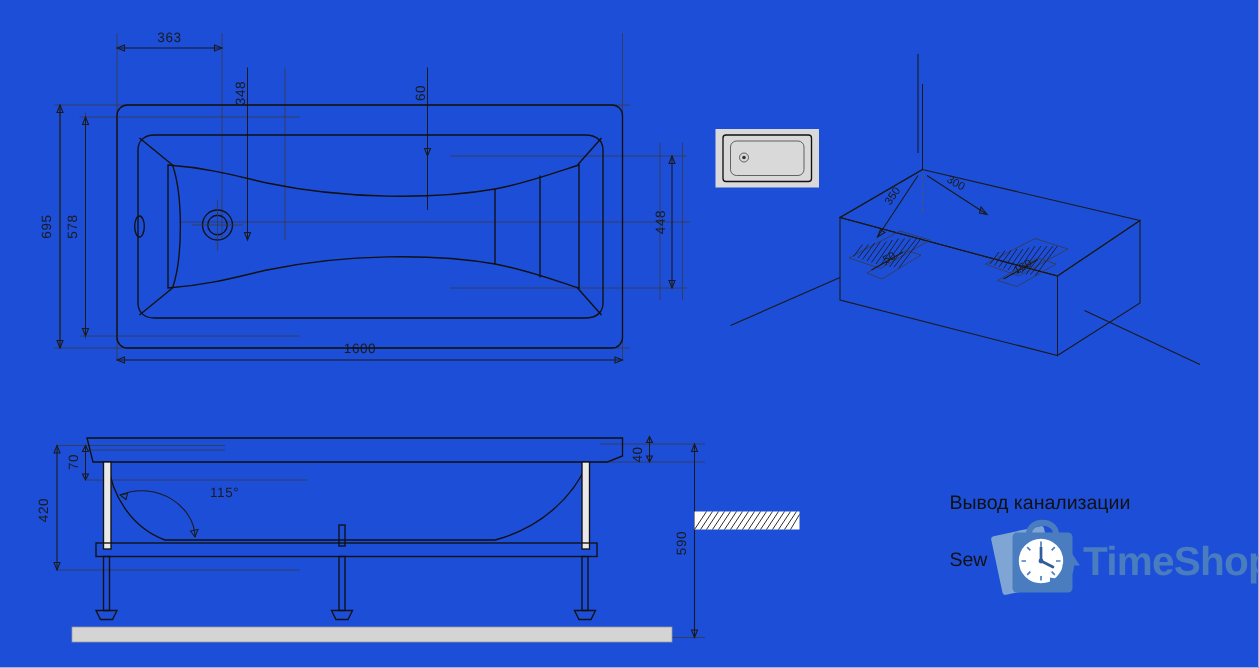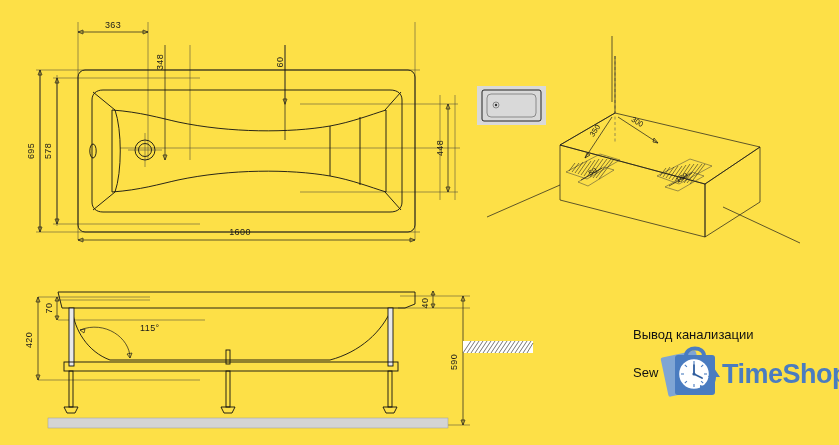--- a/index.html
+++ b/index.html
@@ -7,21 +7,21 @@
     padding: 0;
     background: #ffffff;
   }
   body {
     font-family: "Liberation Sans", sans-serif;
   }
   #stage {
     position: relative;
     width: 839px;
     height: 445px;
-    background: #fde047;
+    background: #1d4ed8;
     overflow: hidden;
   }
   #drawing {
     position: absolute;
     left: 0;
     top: 0;
     width: 839px;
     height: 445px;
   }
   .dimtext {

